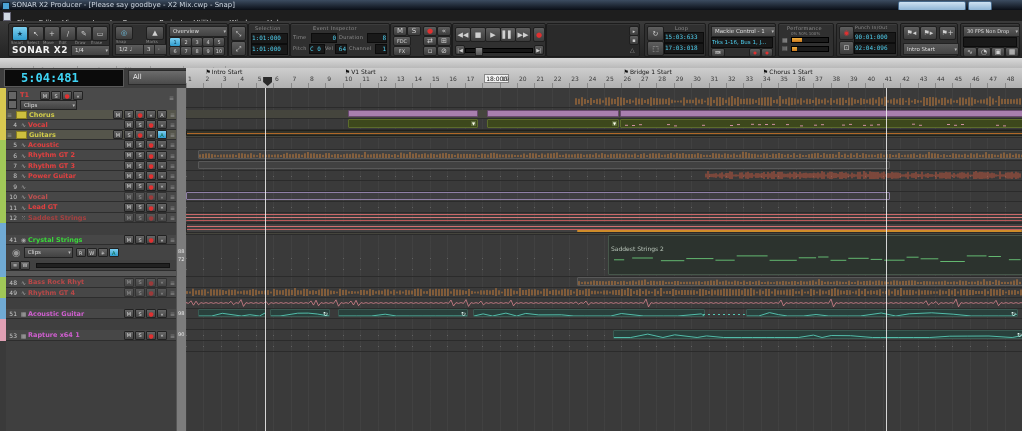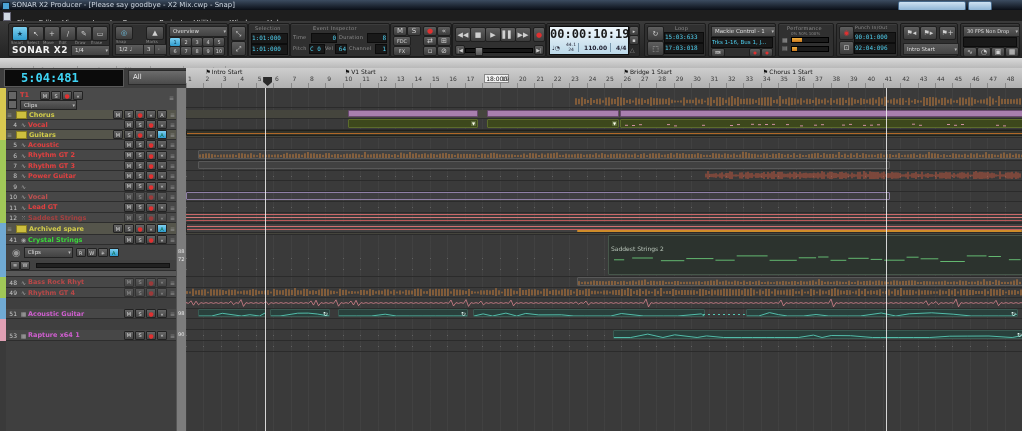--- a/index.html
+++ b/index.html
@@ -225,31 +225,20 @@
       <span class="tbtn" style="left:62px;top:3px;width:14px;height:13px;">▶▶</span>
       <span class="tbtn" style="left:80px;top:3px;width:10px;height:13px;color:#e03030;">●</span>
       <span class="tbtn" style="left:2px;top:21px;width:8px;height:8px;font-size:5px;">|◀</span>
       <span class="abs" style="left:12px;top:24px;width:66px;height:3px;background:#161616;border:1px solid #000;">
         <span class="abs" style="left:9px;top:-2px;width:6px;height:7px;background:linear-gradient(#888,#555);border:1px solid #222;"></span>
       </span>
       <span class="tbtn" style="left:81px;top:21px;width:8px;height:8px;font-size:5px;">▶|</span>
     </div>
 
     <div class="mod" style="left:546px;width:92px;background:#2a2a2a;">
-      <div id="clockpanel">
-        <div id="bigtime">00:00:10:19</div>
-        <span class="clocksub abs" style="left:2px;top:17px;font-size:6px;">♩◔</span>
-        <span class="clocksub abs" style="left:16px;top:15px;font-size:4.5px;line-height:5px;text-align:center;">
-          <span>44.1</span><br><span>24</span>
-        </span>
-        <span class="abs" style="left:28px;top:16px;width:1px;height:9px;background:#7a9ab0;"></span>
-        <span class="clocksub abs" style="left:34px;top:17px;font-weight:bold;">110.00</span>
-        <span class="abs" style="left:60px;top:16px;width:1px;height:9px;background:#7a9ab0;"></span>
-        <span class="clocksub abs" style="left:66px;top:17px;font-weight:bold;">4/4</span>
-      </div>
       <span class="tbtn" style="left:82px;top:2px;width:8px;height:8px;font-size:5px;">▸</span>
       <span class="tbtn" style="left:82px;top:11px;width:8px;height:8px;font-size:5px;">▪</span>
       <span class="abs" style="left:83px;top:22px;font-size:6px;color:#999;">△</span>
     </div>
 
     <div class="mod" style="left:644px;width:60px;">
       <span class="tbtn" style="left:2px;top:2px;width:15px;height:13px;">↻</span>
       <span class="tbtn" style="left:2px;top:17px;width:15px;height:13px;">⬚</span>
       <span class="hdr" style="left:30px;top:1px;">Loop</span>
       <span class="fld cy" style="left:19px;top:8px;width:38px;height:9px;">15:03:633</span>
@@ -524,33 +513,20 @@
         <span class="ticon">⁙</span>
         <span class="tname" style="color: rgb(168, 64, 64);">Saddest Strings</span>
         <div class="btns" style="display: flex;">
           <span class="bt">M</span>
           <span class="bt">S</span>
           <span class="bt rec">●</span>
           <span class="bt">«</span>
         </div>
         <span class="thandle">≡</span>
       </div>
-      <div class="trow folder" style="top: 135px; height: 11px;">
-        <span class="thandle">≡</span>
-        <div class="fico"></div>
-        <span class="tname" style="color: rgb(210, 204, 74);">Archived spare</span>
-        <div class="btns" style="display: flex;">
-          <span class="bt">M</span>
-          <span class="bt">S</span>
-          <span class="bt rec">●</span>
-          <span class="bt">«</span>
-          <span class="bt aon">A</span>
-        </div>
-        <span class="thandle">≡</span>
-      </div>
       <div class="trow" style="top: 147px; height: 9px;">
         <span class="tnum">41</span>
         <span class="ticon">◉</span>
         <span class="tname" style="color: rgb(58, 216, 58);">Crystal Strings</span>
         <div class="btns" style="display: flex;">
           <span class="bt">M</span>
           <span class="bt">S</span>
           <span class="bt rec">●</span>
           <span class="bt">«</span>
         </div>

